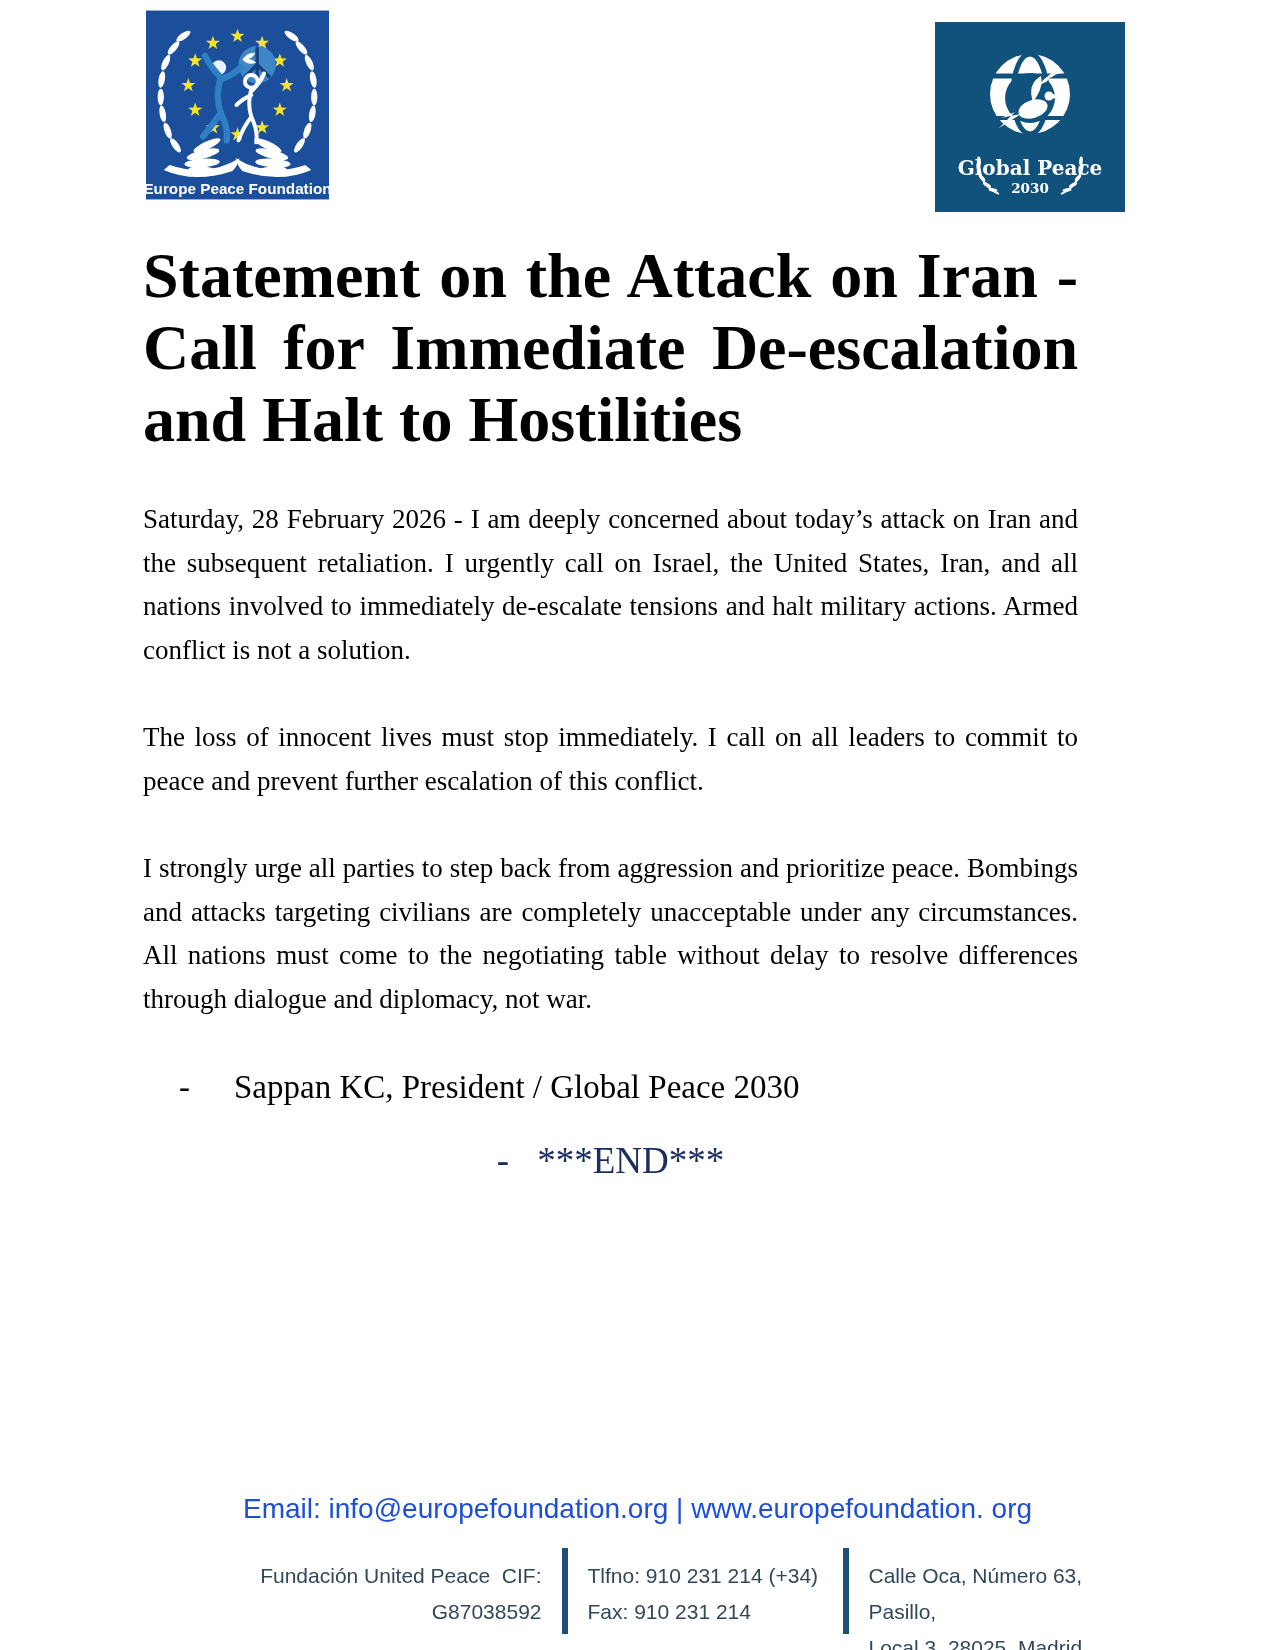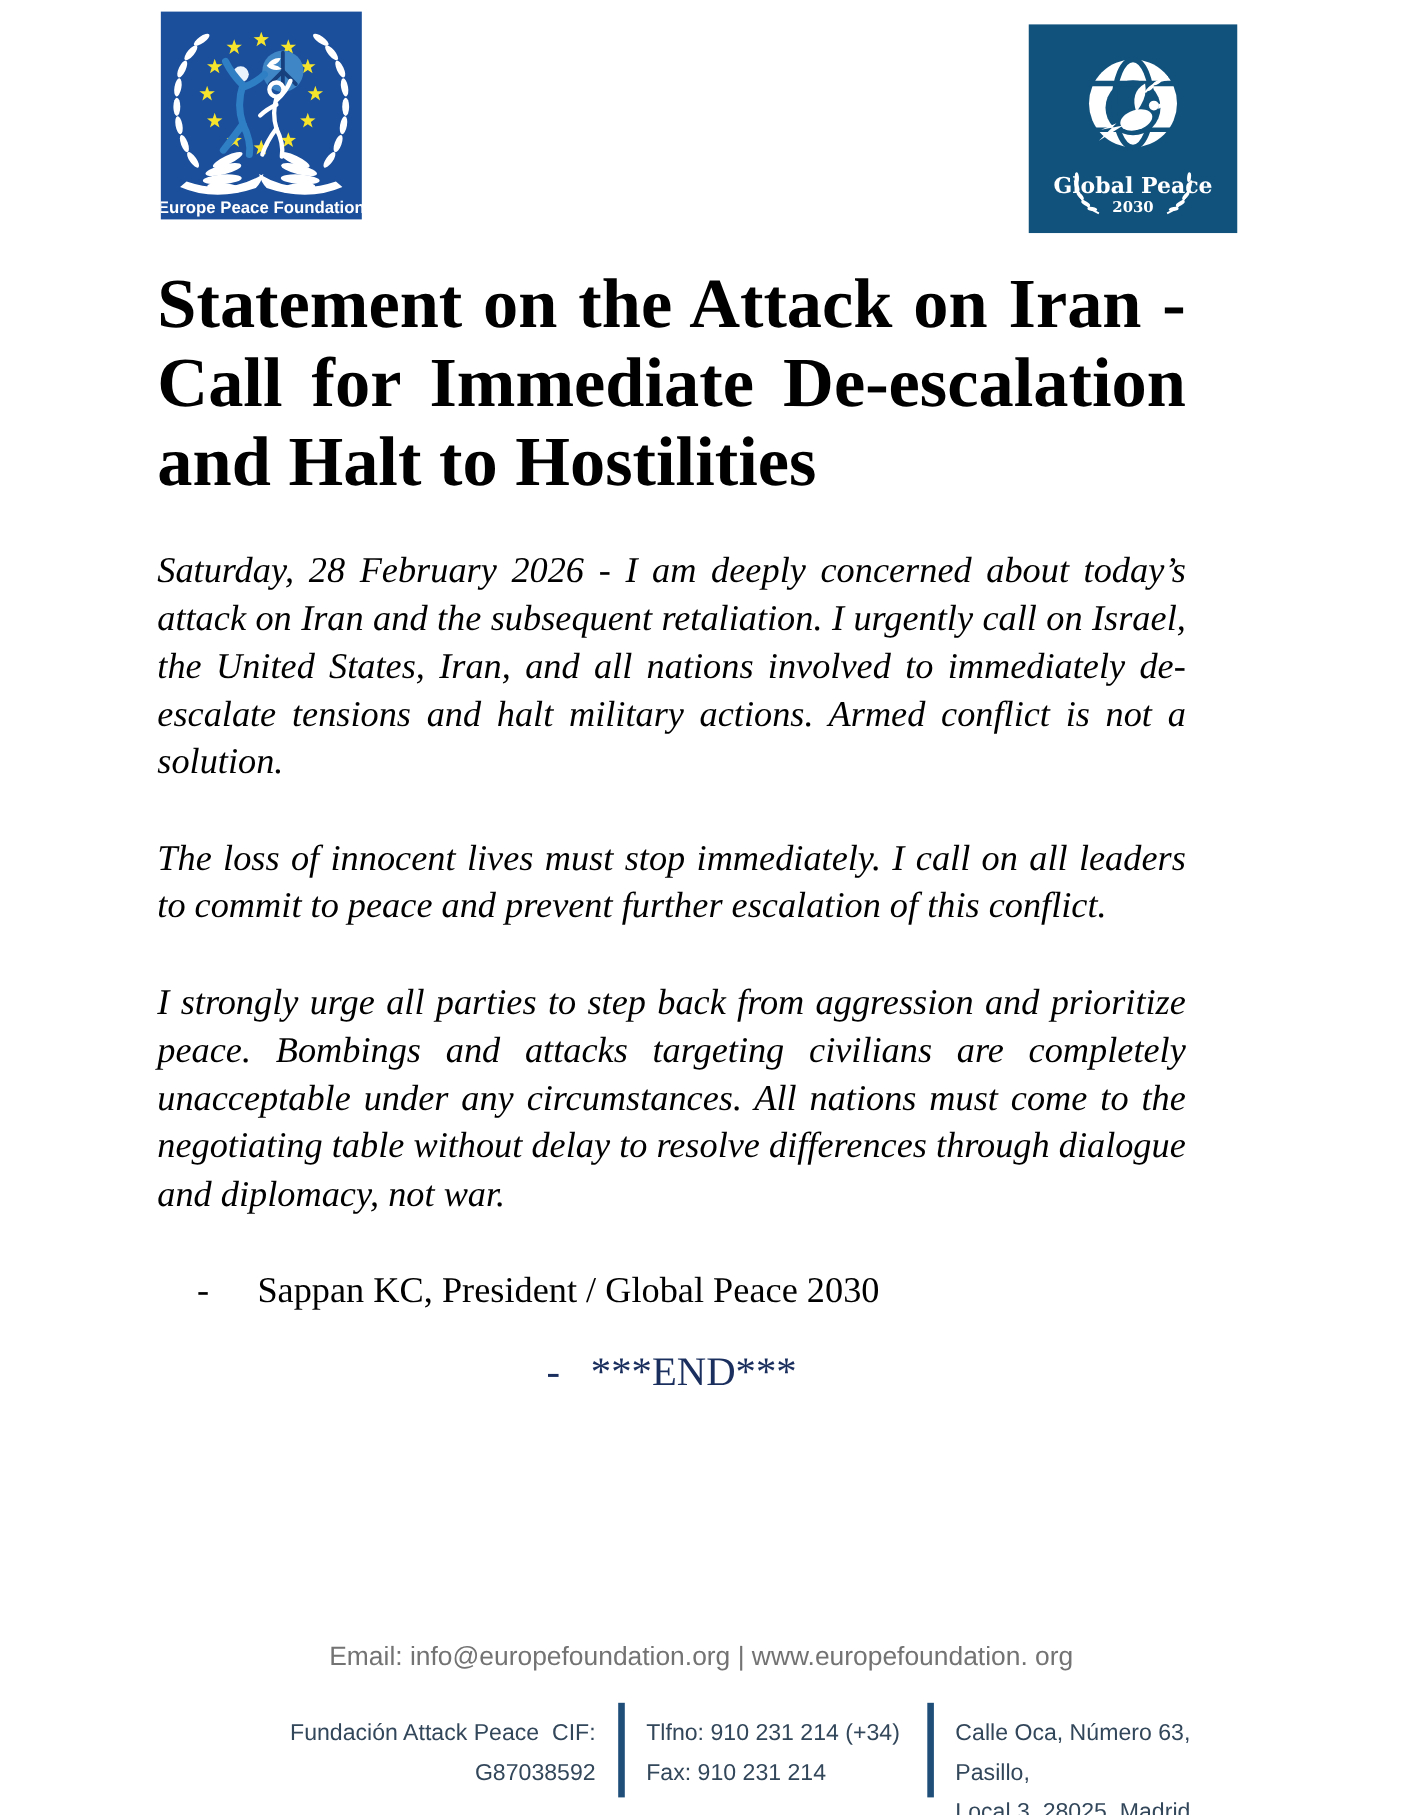--- a/index.html
+++ b/index.html
@@ -6,27 +6,27 @@
   .page{position:relative;width:1275px;height:1650px;background:#ffffff;overflow:hidden;
         font-family:"Liberation Serif",serif;color:#000;}
   
   .logo{position:absolute;text-decoration:underline;}
   .logo-left{left:146px;top:10px;}
   .logo-right{left:935px;top:22px;}
   
   .content{position:absolute;left:143px;top:240px;width:935px;}
   h1.doc-title{margin:0 0 42px 0;font-size:64px;line-height:72px;font-weight:bold;
                text-align:justify;color:#000;}
-  p.body-par{margin:0 0 44px 0;font-size:33px;line-height:43.5px;text-align:justify;font-style:italic;}
+  p.body-par{margin:0 0 44px 0;font-size:27px;line-height:43.5px;text-align:justify;}
   .signature{display:flex;margin:10px 0 0 36px;gap:44px;font-size:33px;line-height:44px;}
   .end-line{display:flex;justify-content:center;gap:28px;margin-top:30px;
             font-size:37px;line-height:44px;color:#1b2f5e;}
   
   .footer-email{position:absolute;top:1493px;left:0;width:100%;text-align:center;
-                font-family:"Liberation Sans",sans-serif;font-size:24px;color:#737373;}
+                font-family:"Liberation Sans",sans-serif;font-size:28px;color:#1d4ed8;}
   .footer-row{position:absolute;top:1548px;left:0;width:100%;display:flex;
               justify-content:center;align-items:stretch;height:86px;
               font-family:"Liberation Sans",sans-serif;font-size:21px;color:#33475b;}
   .f-col{padding-top:10px;line-height:36px;}
   .f-col1{width:380px;text-align:right;white-space:pre-wrap;}
   .f-col2{width:235px;}
   .f-col3{width:245px;}
   .f-divider{width:6px;background:#1f4e79;margin:0 20px;}
   svg text{font-weight:bold;}
 </style>
@@ -193,21 +193,21 @@
 
     <div class="end-line">
       <span>-</span>
       <span>***END***</span>
     </div>
   </div>
 
   <div class="footer-email">Email: info@europefoundation.org | www.europefoundation. org</div>
 
   <div class="footer-row">
-    <div class="f-col f-col1">Fundación Attack Peace  CIF: G87038592</div>
+    <div class="f-col f-col1">Fundación United Peace  CIF: G87038592</div>
     <div class="f-divider"></div>
     <div class="f-col f-col2">
       <div>Tlfno: 910 231 214 (+34)</div>
       <div>Fax: 910 231 214</div>
     </div>
     <div class="f-divider"></div>
     <div class="f-col f-col3">
       <div>Calle Oca, Número 63, Pasillo,</div>
       <div>Local 3, 28025, Madrid, España</div>
     </div>

